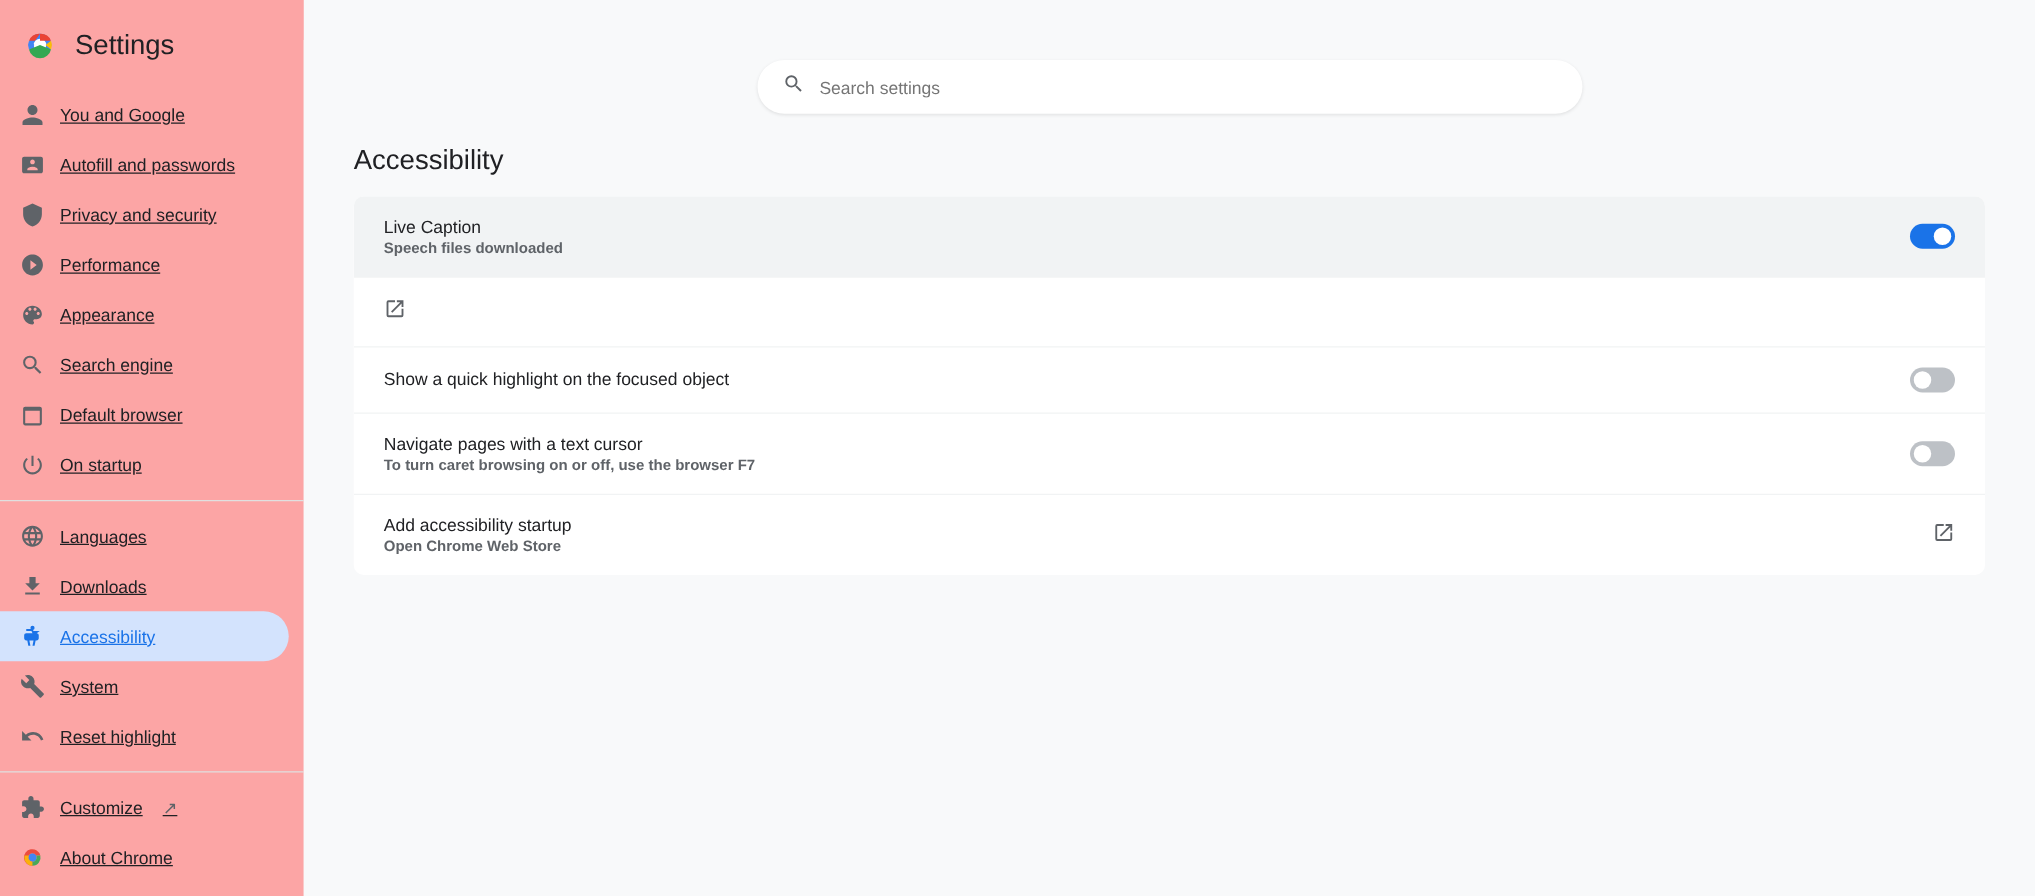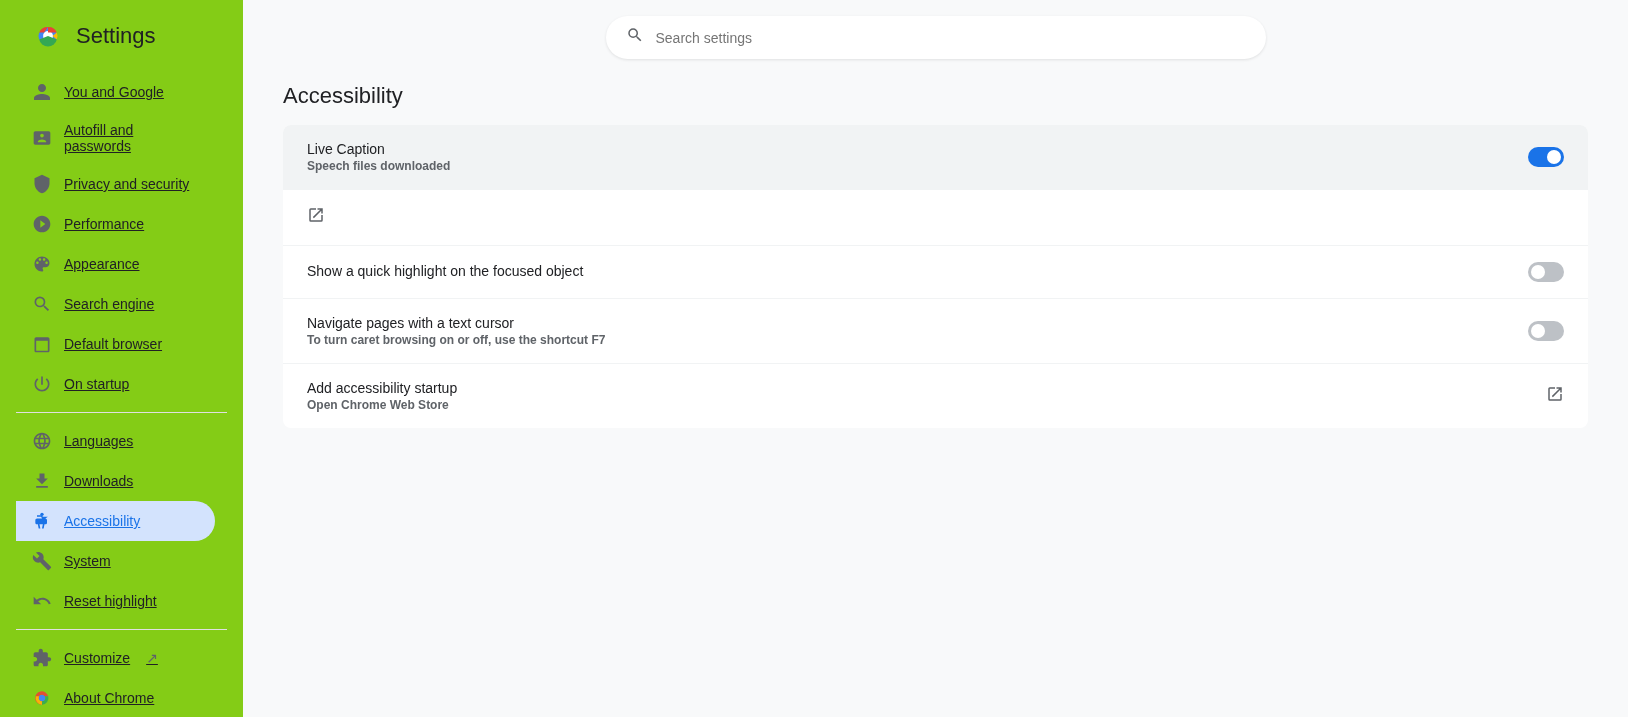--- a/index.html
+++ b/index.html
@@ -9,25 +9,26 @@
       display: flex;
       height: 717px;
       overflow: hidden;
       font-size: 14px;
       color: #202124;
     }
 
     
     .sidebar {
       width: 243px;
-      background: #84cc16;
+      background: #fca5a5;
       height: 100%;
       overflow-y: auto;
-      padding: 8px 16px;
+      padding: 8px 0;
       flex-shrink: 0;
+      text-align: right;
     }
 
     .sidebar-header {
       display: flex;
       align-items: center;
       padding: 12px 16px 20px 16px;
       gap: 12px;
     }
 
     .chrome-logo {
@@ -83,20 +84,21 @@
       background: #e0e0e0;
       margin: 8px 0;
     }
 
     
     .main-content {
       flex: 1;
       background: #f8f9fa;
       overflow-y: auto;
       padding: 16px 40px;
+      margin-top: 32px;
     }
 
     
     .search-bar-container {
       display: flex;
       justify-content: center;
       margin-bottom: 24px;
     }
 
     .search-bar {
@@ -429,21 +431,21 @@
       </div>
       <label class="toggle-switch">
         <input type="checkbox" style="">
         <span class="toggle-slider"></span>
       </label>
     </div>
 
     <div class="settings-row">
       <div class="settings-row-content">
         <div class="settings-row-title">Navigate pages with a text cursor</div>
-        <div class="settings-row-desc">To turn caret browsing on or off, use the shortcut F7</div>
+        <div class="settings-row-desc">To turn caret browsing on or off, use the browser F7</div>
       </div>
       <label class="toggle-switch">
         <input type="checkbox" style="">
         <span class="toggle-slider"></span>
       </label>
     </div>
 
     <div class="settings-row">
       <div class="settings-row-content">
         <div class="settings-row-title">Add accessibility startup</div>

